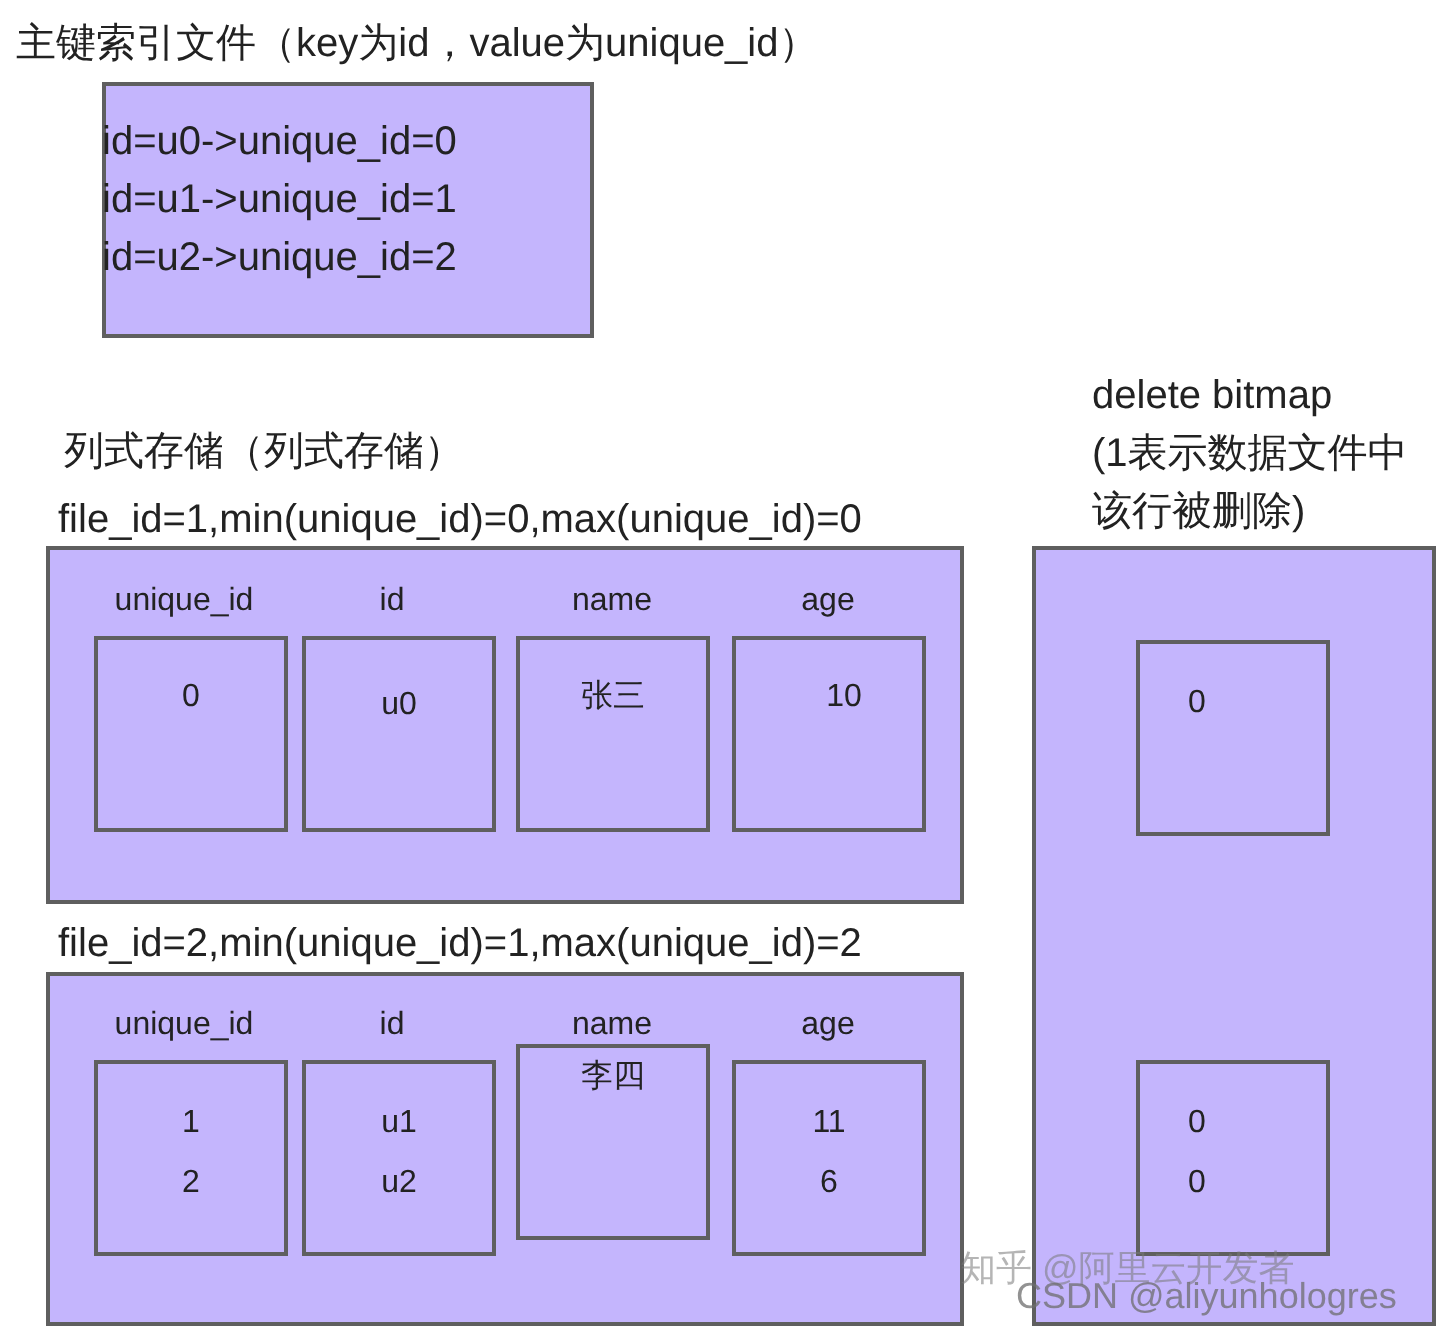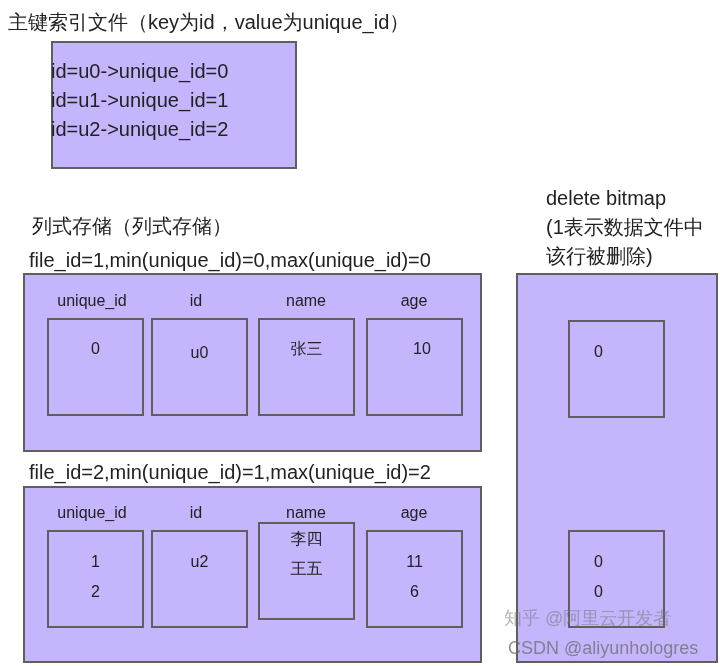--- a/index.html
+++ b/index.html
@@ -56,37 +56,37 @@
 <div class="col-h" style="left:44px; top:503px;">unique_id</div>
 <div class="col-h" style="left:148px; top:503px;">id</div>
 <div class="col-h" style="left:258px; top:503px;">name</div>
 <div class="col-h" style="left:366px; top:503px;">age</div>
 
 <div class="cell" style="left:47px; top:530px; width:97px; height:98px; padding-top:15px;">
   <span class="v">1</span>
   <span class="v">2</span>
 </div>
 <div class="cell" style="left:151px; top:530px; width:97px; height:98px; padding-top:15px;">
+  <span class="v">u1</span>
   <span class="v">u2</span>
 </div>
 <div class="cell" style="left:258px; top:522px; width:97px; height:98px; padding-top:0;">
   <span class="v">李四</span>
-  <span class="v">王五</span>
 </div>
 <div class="cell" style="left:366px; top:530px; width:97px; height:98px; padding-top:15px;">
   <span class="v">11</span>
   <span class="v">6</span>
 </div>
 
 <div class="abs txt" style="left:546px; top:188px;">delete bitmap</div>
 <div class="abs txt" style="left:546px; top:217px;">(1表示数据文件中</div>
 <div class="abs txt" style="left:546px; top:246px;">该行被删除)</div>
 <div class="box" style="left:516px; top:273px; width:202px; height:390px;"></div>
 <div class="cell bm" style="left:568px; top:320px; width:97px; height:98px; padding-top:15px;">
   <span class="v">0</span>
 </div>
 <div class="cell bm" style="left:568px; top:530px; width:97px; height:98px; padding-top:15px;">
   <span class="v">0</span>
   <span class="v">0</span>
 </div>
 
-<div class="wm" style="left:480px; top:606px;margin-left:24px;">知乎 @阿里云开发者</div>
+<div class="wm" style="left:480px; top:622px;">知乎 @阿里云开发者</div>
 <div class="wm" style="left:508px; top:638px; color:rgba(110,110,110,0.75);">CSDN @aliyunhologres</div>
 
 </body></html>

